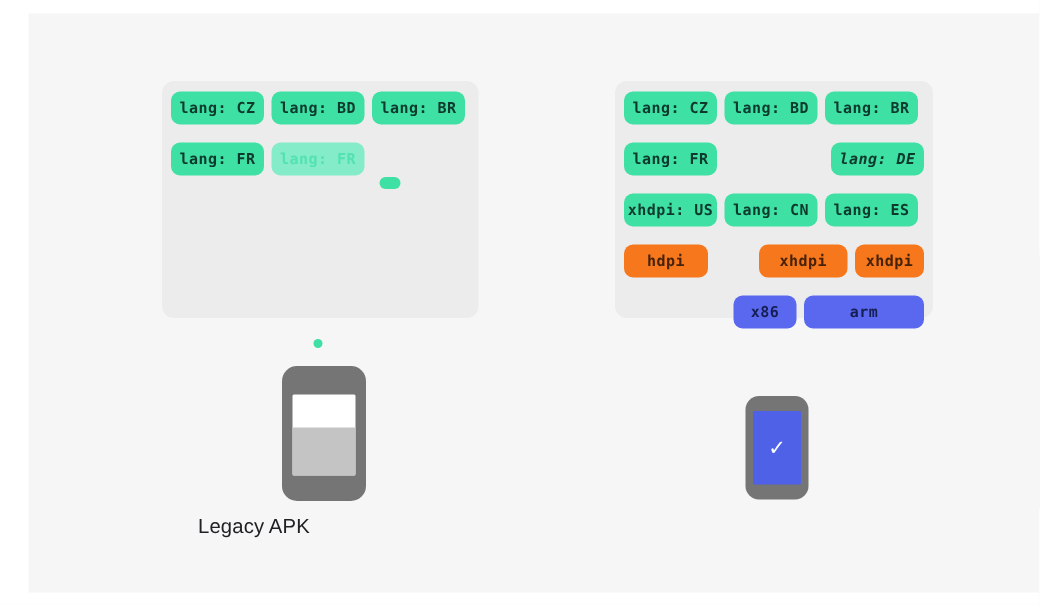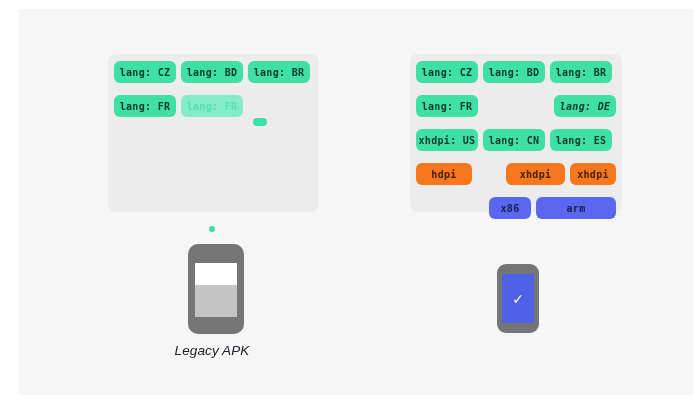--- a/index.html
+++ b/index.html
@@ -34,21 +34,21 @@
   .phone { position: absolute; background: var(--phone_body); }
   .phone-left  { left: 188px; top: 244px; width: 56px; height: 90px; border-radius: 10px; }
   .phone-right { left: 497px; top: 264px; width: 42px; height: 69px; border-radius: 9px; }
 
   .phone-left .screen { position: absolute; left: 7px; top: 19px; width: 42px; height: 54px; background: #ffffff; border-radius: 1px; overflow: hidden; }
   .phone-left .screen-fill { position: absolute; left: 0; bottom: 0; width: 100%; height: 32px; background: var(--screen_fill); }
 
   .phone-right .screen { position: absolute; left: 5px; top: 10px; width: 32px; height: 49px; background: var(--screen_blue); border-radius: 1px; display: flex; align-items: center; justify-content: center; }
   .check-glyph { color: #ffffff; font-size: 14px; font-weight: bold; line-height: 1; font-family: "DejaVu Sans", sans-serif; }
 
-  .caption { position: absolute; top: 343px; width: 160px; text-align: center; font-size: 13.5px; color: var(--label_text); letter-spacing: 0.1px; font-style: italic; }
+  .caption { position: absolute; top: 343px; width: 160px; font-size: 13.5px; color: var(--label_text); letter-spacing: 0.1px; }
   .caption-left  { left: 132px; }
   .caption-right { left: 437px; }
 </style>
 </head>
 <body>
 
 <div class="stage">
   <div class="canvas"></div>
 
   <div class="panel panel-left">

